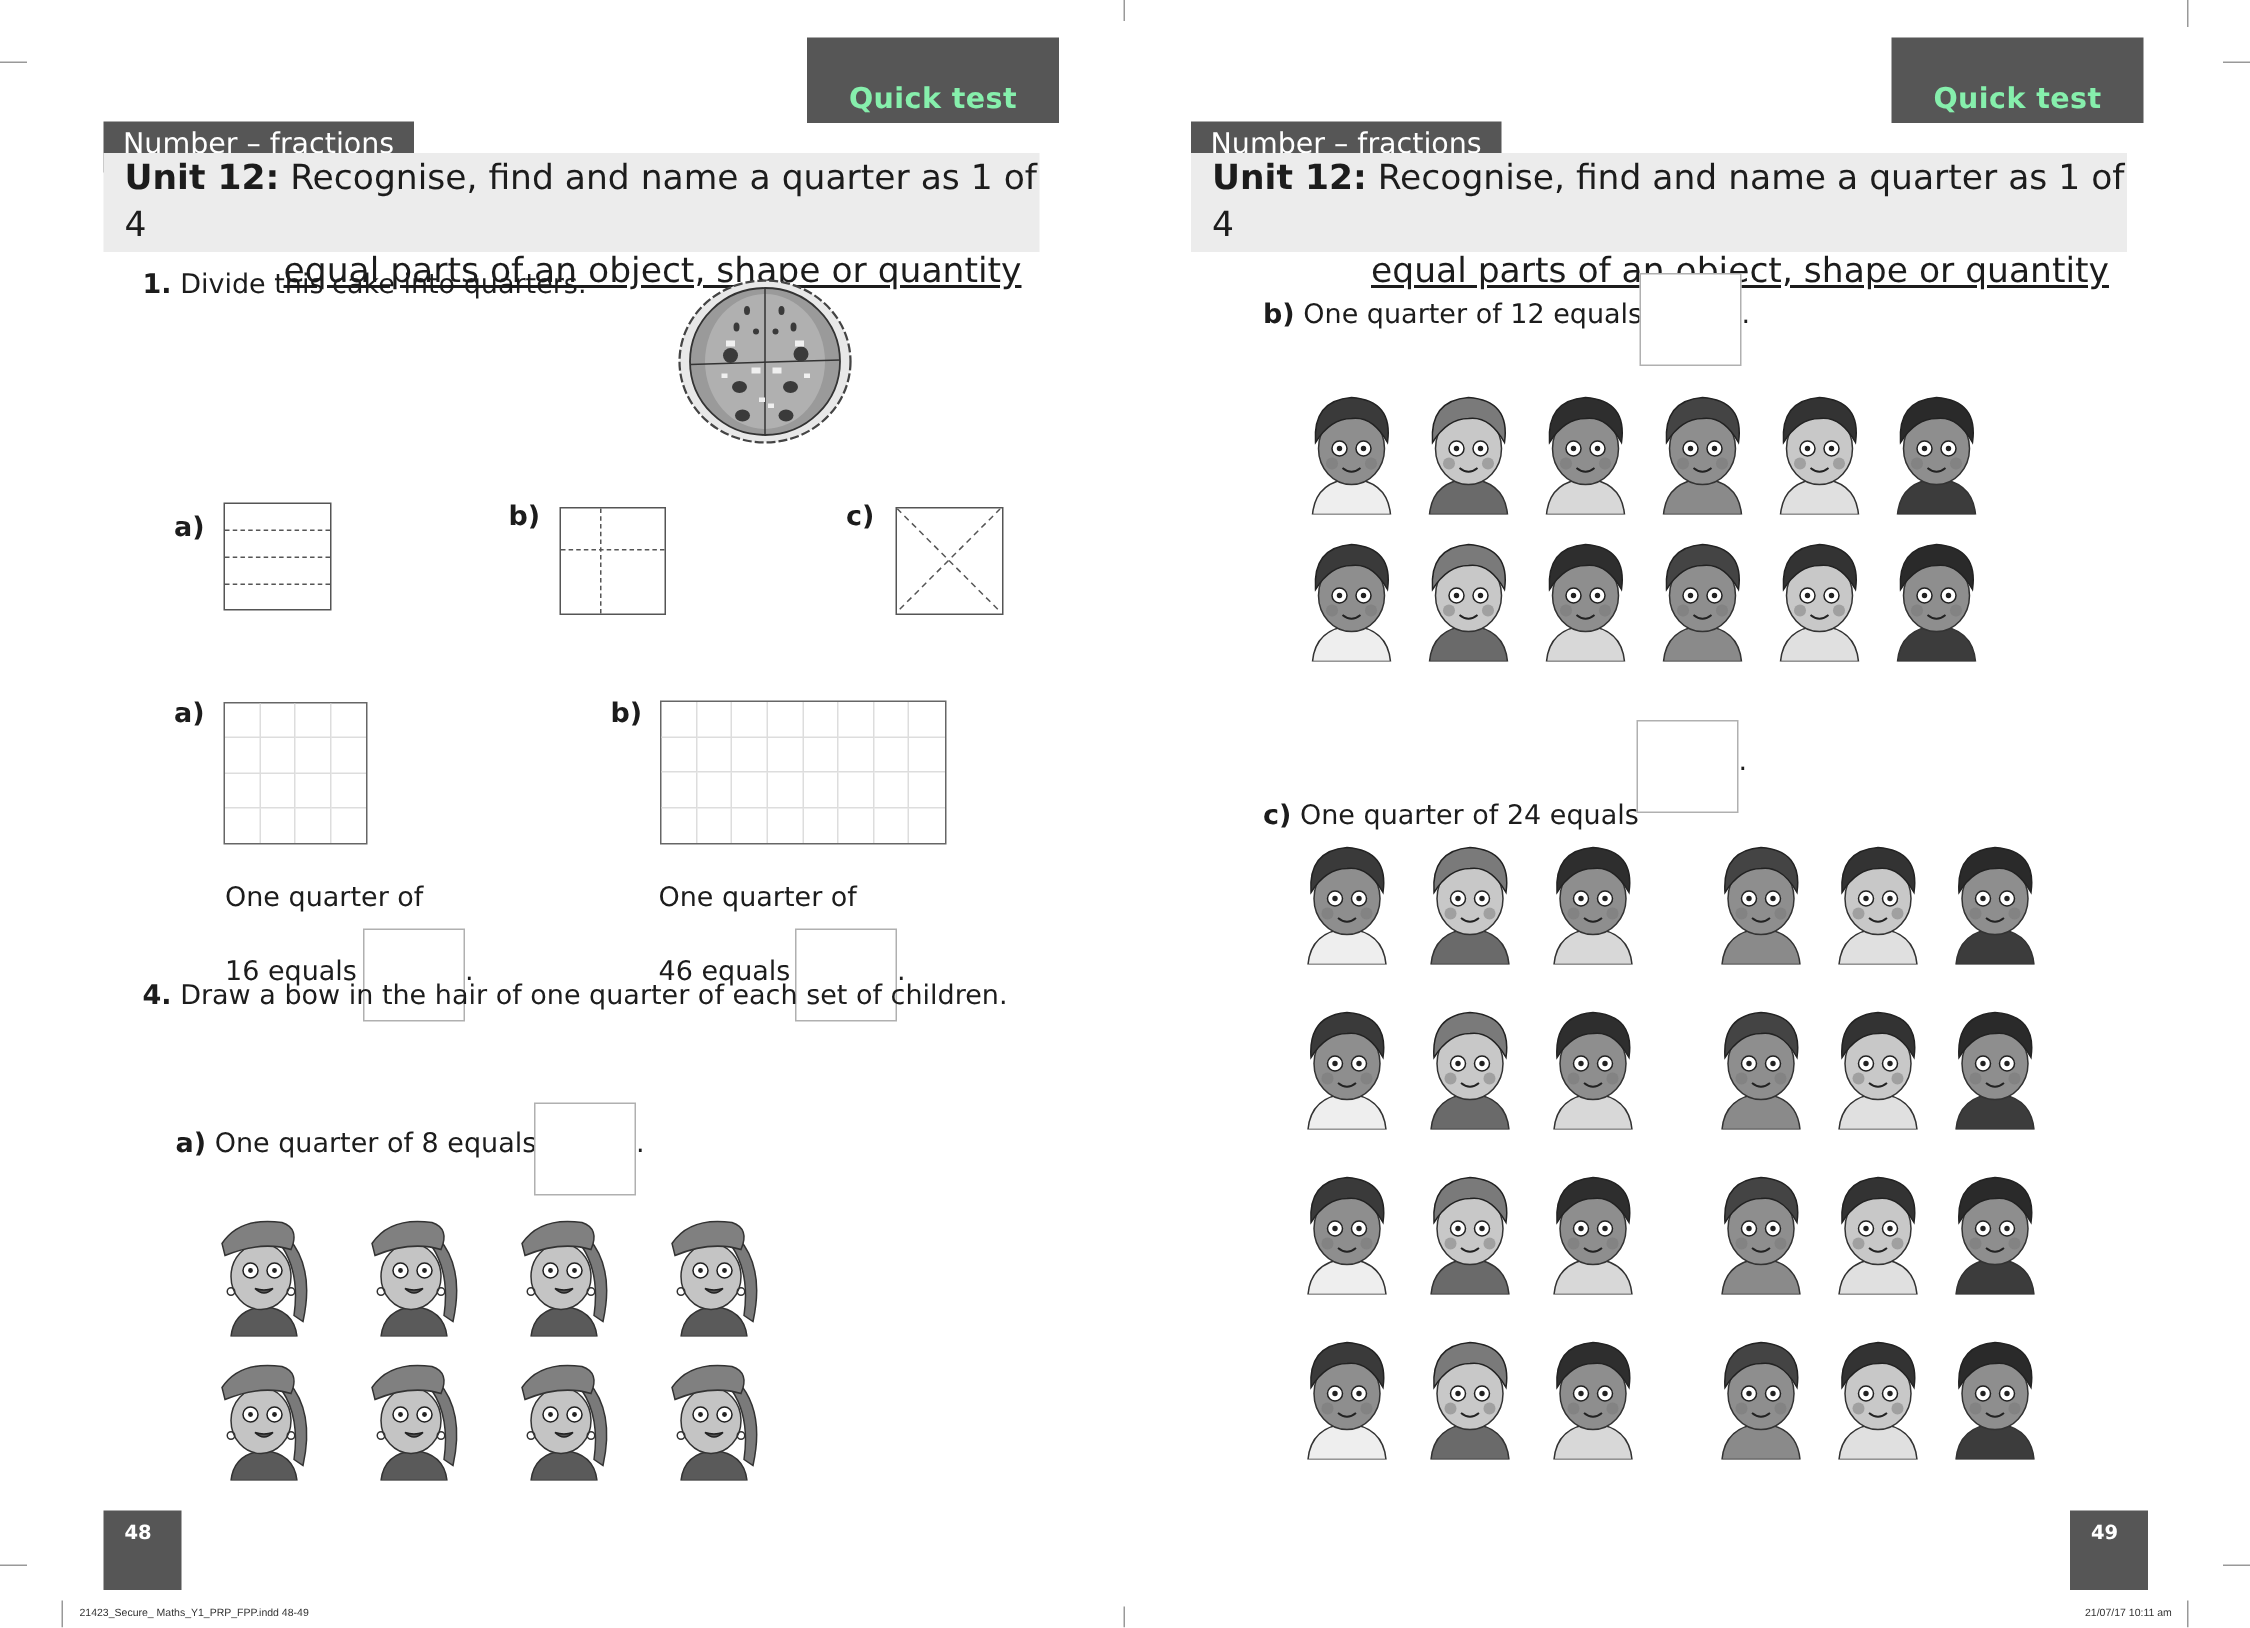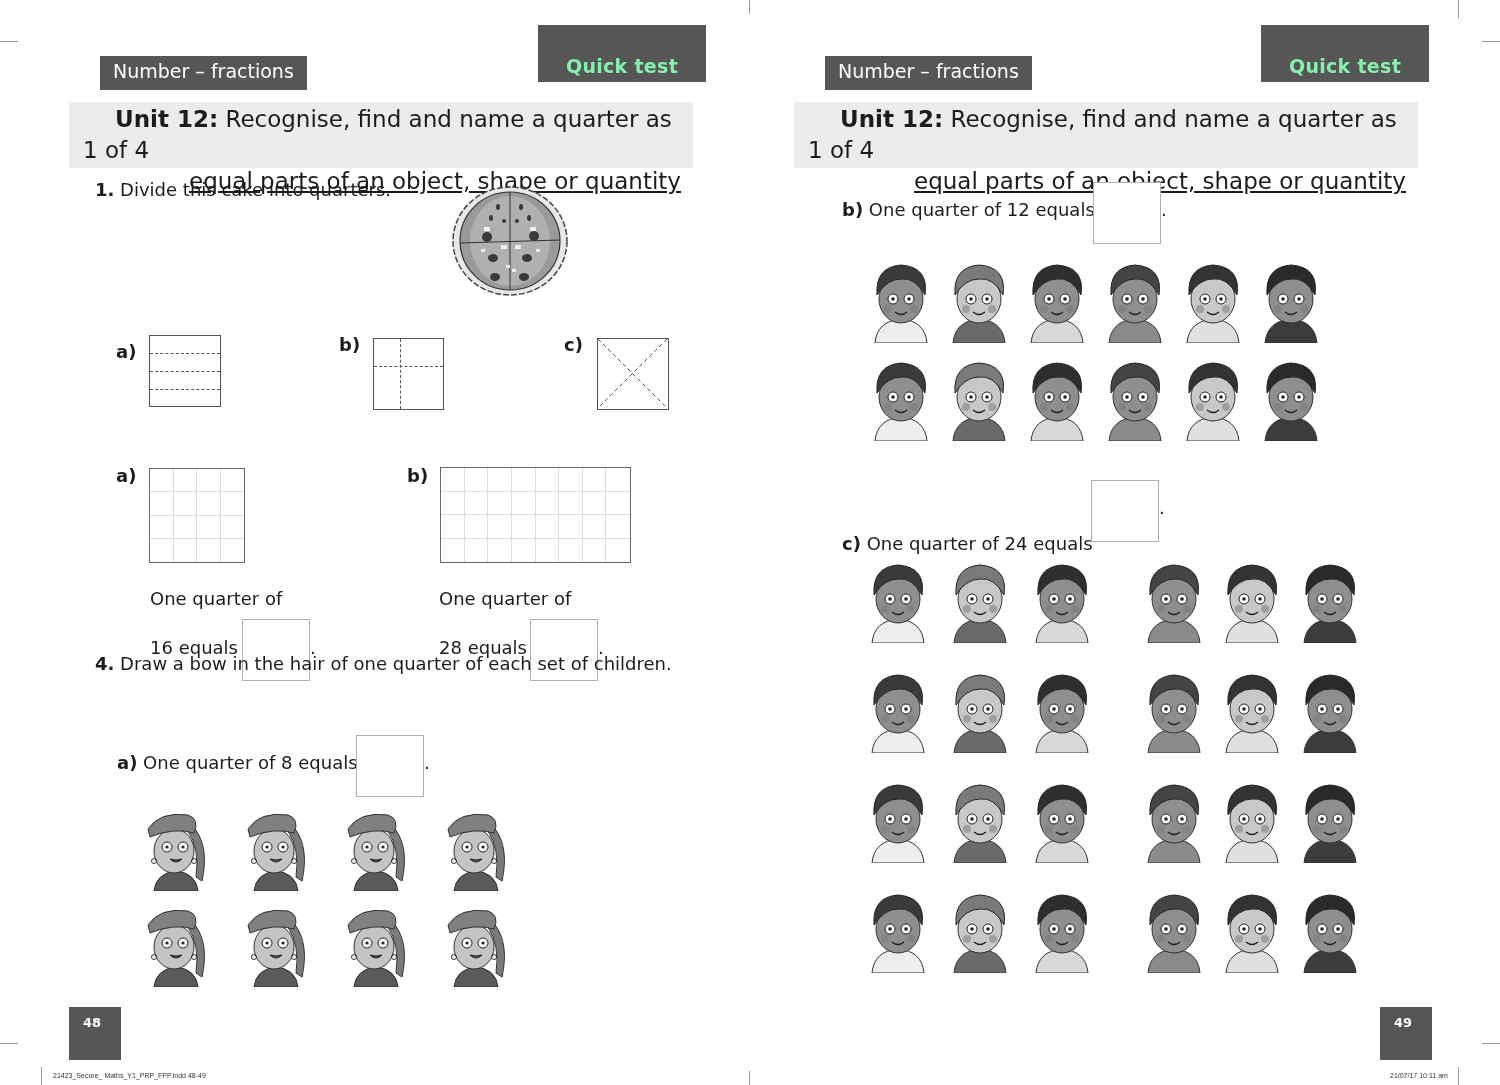--- a/index.html
+++ b/index.html
@@ -7,25 +7,25 @@
   body { position: relative; font-family: "DejaVu Sans", sans-serif; color: #1c1c1c; }
 
   .crop { position: absolute; background: #999; }
 
   .page { position: absolute; top: 0; width: 750px; height: 1085px; }
   .page.left { left: 0; }
   .page.right { left: 750px; }
 
   .quick-tab { position: absolute; top: 25px; width: 168px; height: 57px; background: #565656;
     color: #86efac; font-weight: bold; font-size: 19px; text-align: center; padding-top: 30px; letter-spacing: 0.3px; }
-  .section-tag { position: absolute; top: 56px; height: 34px; background: #565656; color: #fff;
-    font-size: 19px; padding: 4px 13px 0 13px; margin-left: 31px; }
+  .section-tag { position: absolute; top: 81px; height: 34px; background: #565656; color: #fff;
+    font-size: 19px; padding: 4px 13px 0 13px; }
   .unit-box { position: absolute; top: 102px; width: 624px; height: 66px; background: #ececec;
     font-size: 23px; line-height: 31px; padding: 2px 0 0 14px; }
-  .unit-box b { font-weight: bold; margin-left: 32px; }
+  .unit-box b { font-weight: bold; }
   .unit-line2 { padding-left: 106px; text-decoration: underline; }
 
   .q { position: absolute; font-size: 18px; text-align: center; }
   .q b { font-weight: bold; }
   .label { position: absolute; font-size: 18px; font-weight: bold; }
 
   .ans-box { position: absolute; width: 68px; height: 62px; border: 1.5px solid #b0b0b0; background: #fff; }
   .dot { position: absolute; font-size: 18px; }
 
   .shape { position: absolute; border: 1.5px solid #555; background: #fff; }
@@ -171,21 +171,21 @@
       <div style="border-bottom:none"></div>
       <div style="border:none"></div>
   </div>
 
   <div class="q" style="left:150px;top:588px;">One quarter of</div>
   <div class="q" style="left:150px;top:637px;">16 equals</div>
   <div class="ans-box" style="left:242px;top:619px;"></div>
   <div class="dot" style="left:310px;top:637px;">.</div>
 
   <div class="q" style="left:439px;top:588px;">One quarter of</div>
-  <div class="q" style="left:439px;top:637px;">28 equals</div>
+  <div class="q" style="left:439px;top:637px;">46 equals</div>
   <div class="ans-box" style="left:530px;top:619px;"></div>
   <div class="dot" style="left:598px;top:637px;">.</div>
 
   <div class="q" style="left:95px;top:653px;">
     <b>4.</b> <span>Draw a bow in the hair of one quarter of each set of children.</span>
   </div>
   <div class="q" style="left:117px;top:752px;">
     <b>a)</b> <span>One quarter of 8 equals</span>
   </div>
   <div class="ans-box" style="left:356px;top:735px;"></div>

